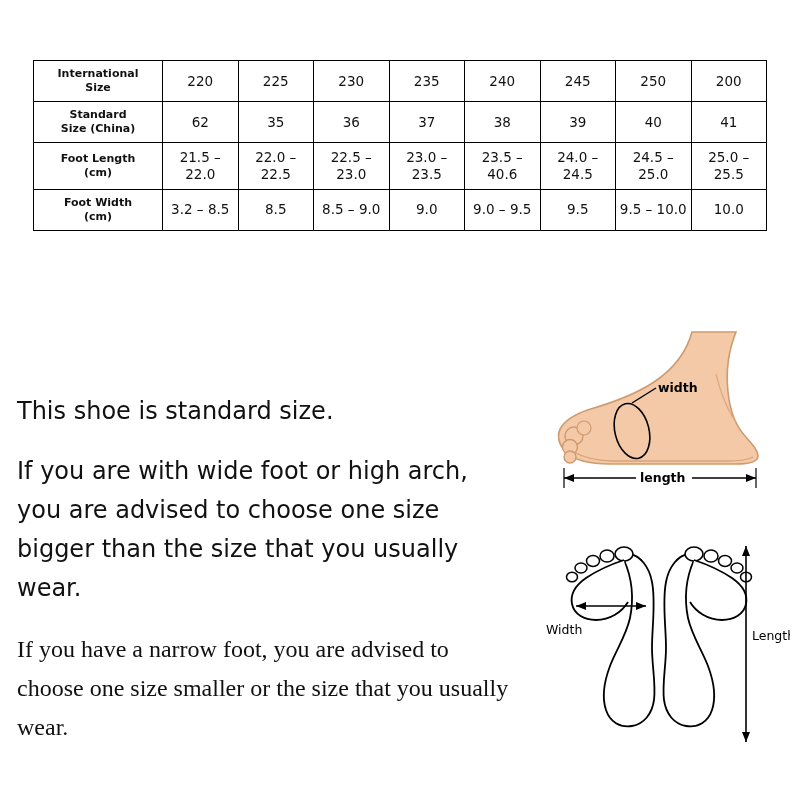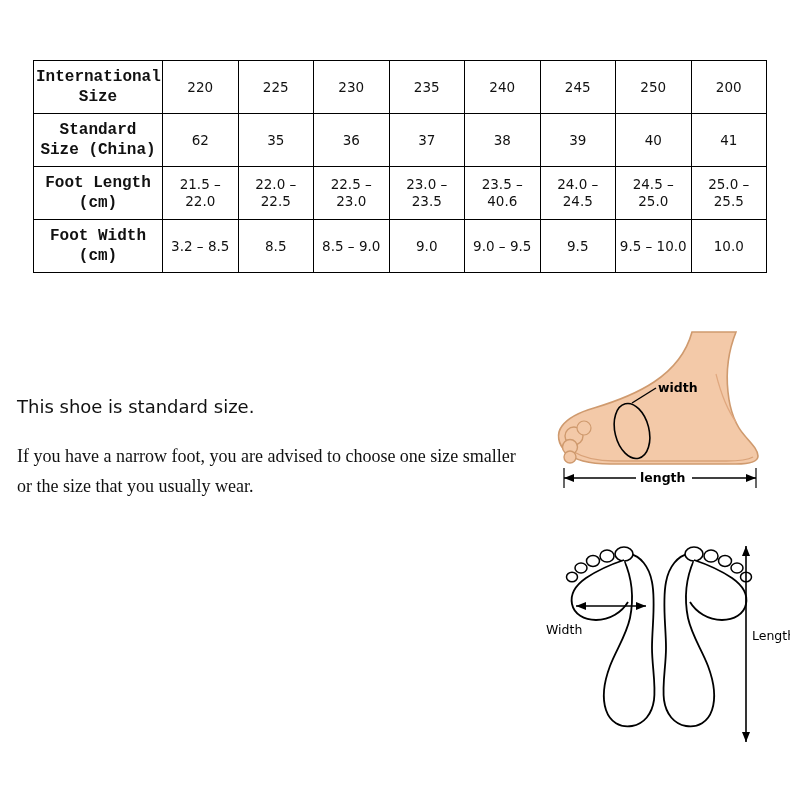--- a/index.html
+++ b/index.html
@@ -33,39 +33,38 @@
     text-align: center;
     vertical-align: middle;
     font-size: 13.5px;
     line-height: 1.25;
     padding: 6px 2px;
     height: 28px;
   }
   table.size-table th {
     font-weight: bold;
     width: 124px;
-    font-size: 16px;
-    font-family: Liberation Mono, monospace;
+    font-size: 11px;
   }
   table.size-table td {
     font-weight: normal;
     margin-top: 44px;
   }
   .row-label-2line {
     line-height: 1.3;
   }
 
   
   .advice {
     position: absolute;
     left: 17px;
     top: 392px;
     width: 500px;
     font-family: "DejaVu Sans", sans-serif;
-    font-size: 18px;
+    font-size: 24px;
     line-height: 1.63;
     color: #111111;
   }
   .advice p {
     margin: 0 0 21px 0;
   }
   .advice p:last-child { margin-bottom: 8px; font-family: Liberation Serif, serif; }
 
   
   .illustration-side {
@@ -160,20 +159,21 @@
         <td>9.5</td>
         <td>9.5 – 10.0</td>
         <td>10.0</td>
       </tr>
     </tbody>
   </table>
 </div>
 
 <div class="advice">
   <p>This shoe is standard size.</p>
+  <p>If you are with wide foot or high arch, you are advised to choose one size bigger than the size that you usually wear.</p>
   <p>If you have a narrow foot, you are advised to choose one size smaller or the size that you usually wear.</p>
 </div>
 
 <div class="illustration-side">
   <svg viewBox="0 0 250 180" xmlns="http://www.w3.org/2000/svg">
 
     <g>
       <path d="M196 2 C188 22 186 44 188 62 C190 82 196 96 205 106 C212 114 218 120 218 126
                C218 132 210 134 196 134 L70 134 C50 134 34 130 26 122 C18 114 16 104 22 96
                C28 88 40 82 54 78 C74 72 96 64 114 52 C132 40 146 24 152 2 Z" fill="#f3c9a8" stroke="#cf9a6e" stroke-width="1.6"></path>

